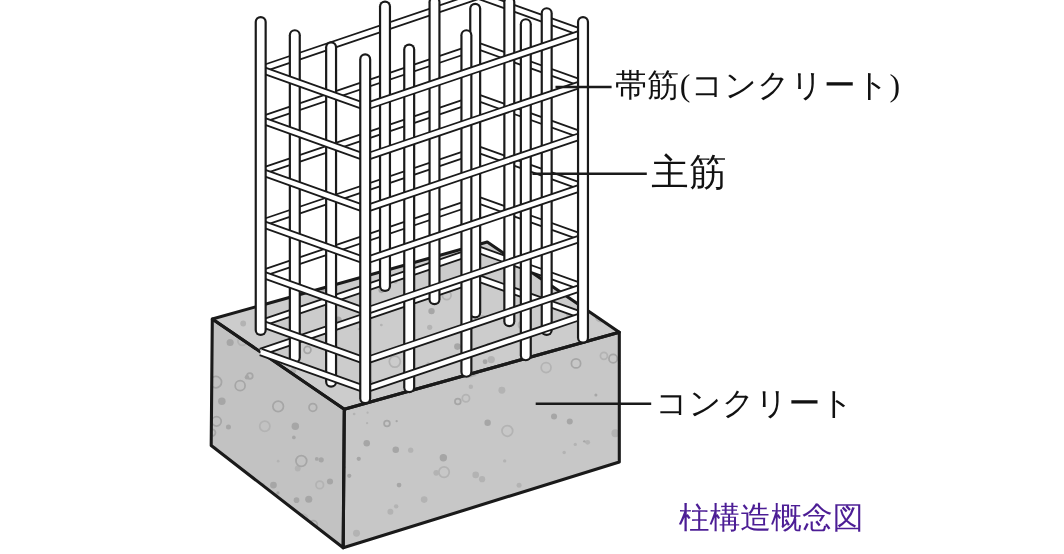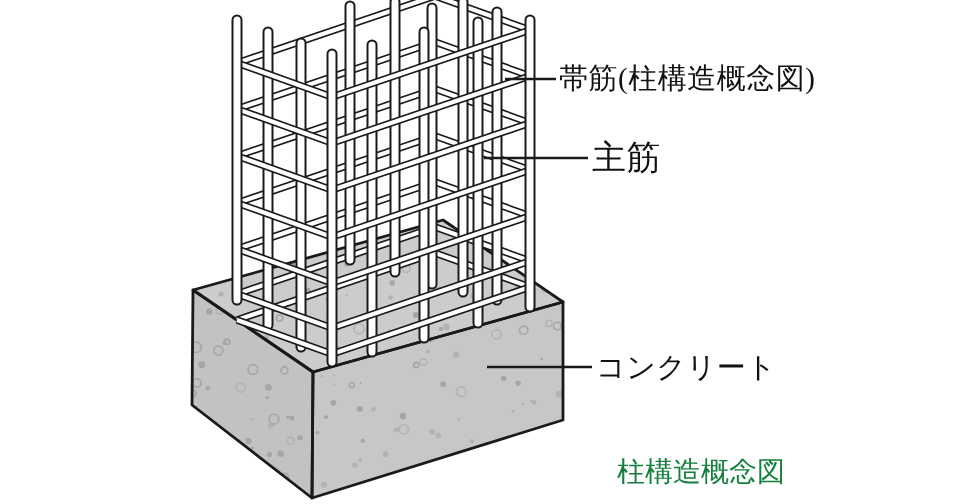--- a/index.html
+++ b/index.html
@@ -3,21 +3,21 @@
 <meta charset="utf-8">
 <style>
   html,body{margin:0;padding:0;background:#ffffff;}
   .stage{position:relative;width:967px;height:504px;background:#ffffff;overflow:hidden;
          font-family:"Liberation Serif","DejaVu Serif",serif;}
   .stage svg{position:absolute;left:0;top:0;}
   .lbl{position:absolute;color:#111111;white-space:nowrap;letter-spacing:0.5px;}
   .lbl-hoop{left:559px;top:63px;font-size:29px;line-height:30px;}
   .lbl-main{left:592px;top:143px;font-size:34px;line-height:30px;}
   .lbl-conc{left:596px;top:352px;font-size:29px;line-height:30px;}
-  .caption{left:617px;top:457px;font-size:28px;line-height:30px;position:absolute;color:#15803d;}
+  .caption{left:617px;top:457px;font-size:28px;line-height:30px;position:absolute;color:#4c1d95;}
 </style>
 </head>
 <body>
 
 <div class="stage">
   <svg id="fig" width="967" height="504" viewBox="0 0 967 504">
       <g>
         <polygon points="193,290 443,220 563,302 313,372" fill="#cccccc"></polygon>
         <polygon points="193,290 313,372 312,498 192,405" fill="#c2c2c2"></polygon>
         <polygon points="313,372 563,302 563,420 312,498" fill="#c7c7c7"></polygon>
@@ -333,17 +333,17 @@
         <line x1="530" y1="20" x2="530" y2="307" stroke="#1a1a1a" stroke-width="11" stroke-linecap="round"></line>
         <line x1="530" y1="20" x2="530" y2="307" stroke="#ffffff" stroke-width="7" stroke-linecap="round"></line>
       </g>
       <g>
         <line x1="505" y1="79" x2="556" y2="79" stroke="#1a1a1a" stroke-width="2.3"></line>
         <line x1="484" y1="158" x2="588" y2="158" stroke="#1a1a1a" stroke-width="2.3"></line>
         <line x1="487" y1="367" x2="592" y2="367" stroke="#1a1a1a" stroke-width="2.3"></line>
       </g>
     </svg>
 
-  <div class="lbl lbl-hoop">帯筋(柱構造概念図)</div>
+  <div class="lbl lbl-hoop">帯筋(コンクリート)</div>
   <div class="lbl lbl-main">主筋</div>
   <div class="lbl lbl-conc">コンクリート</div>
   <div class="caption">柱構造概念図</div>
 </div>
 
 </body></html>

